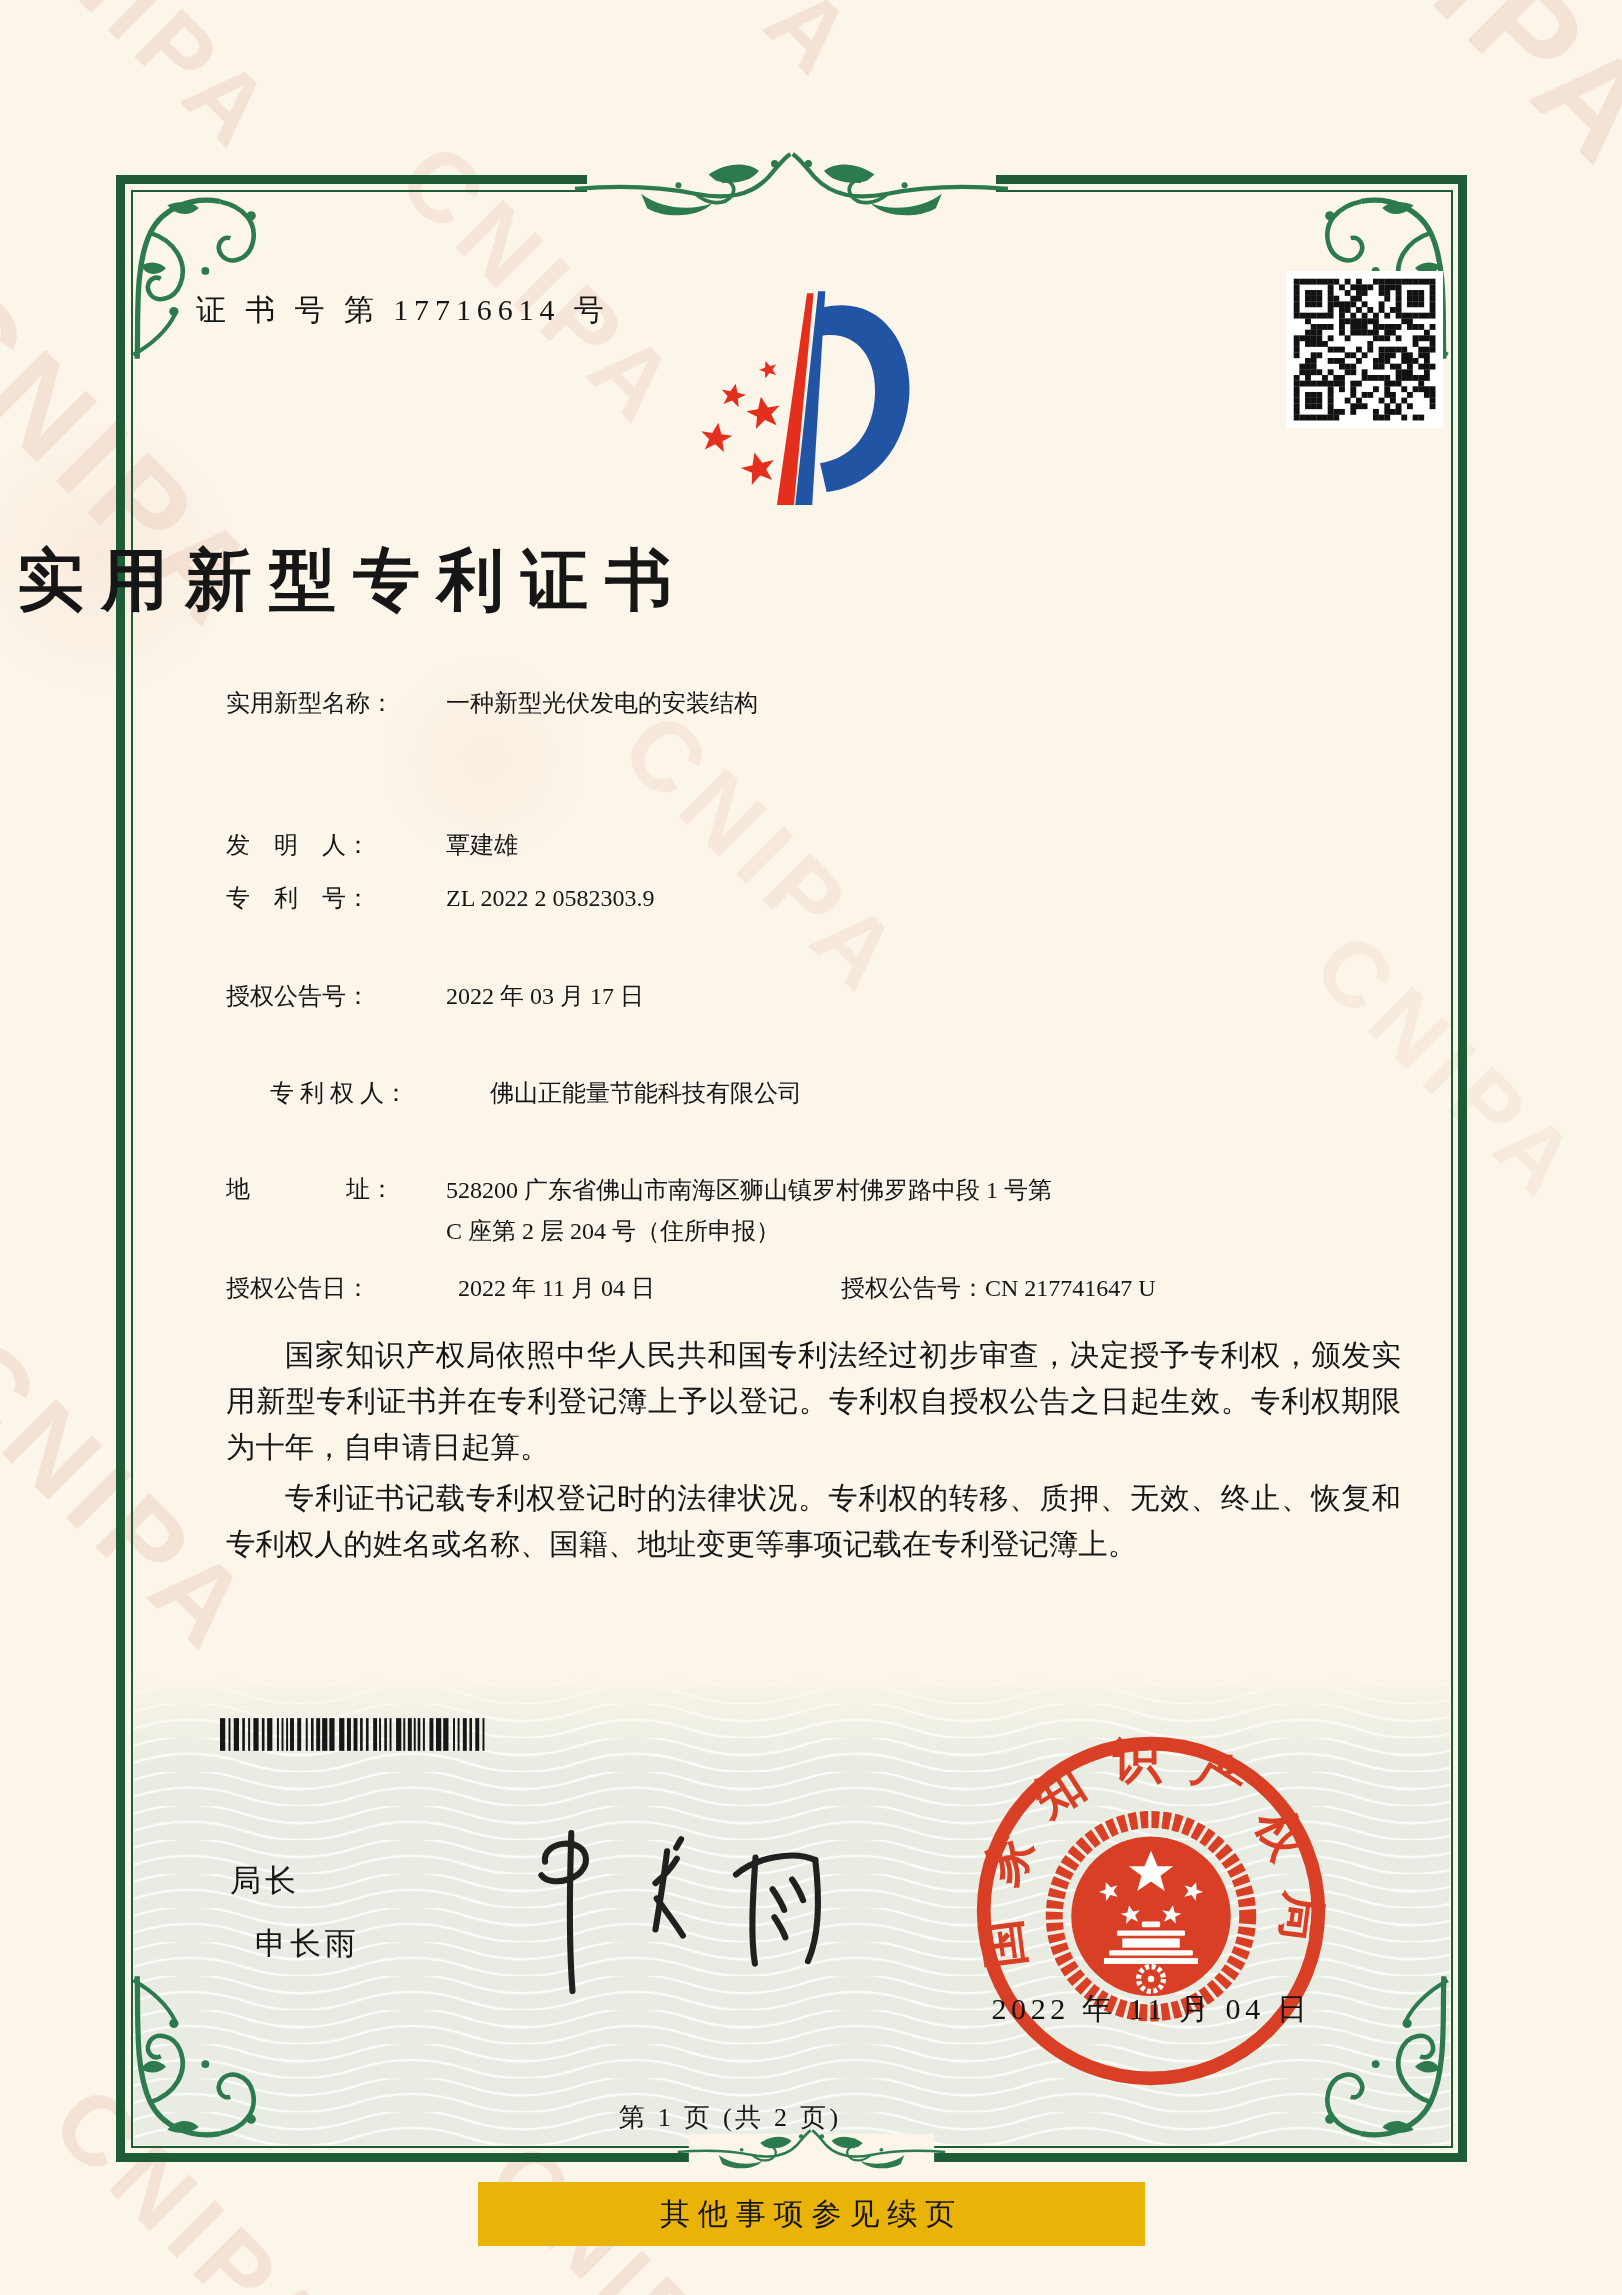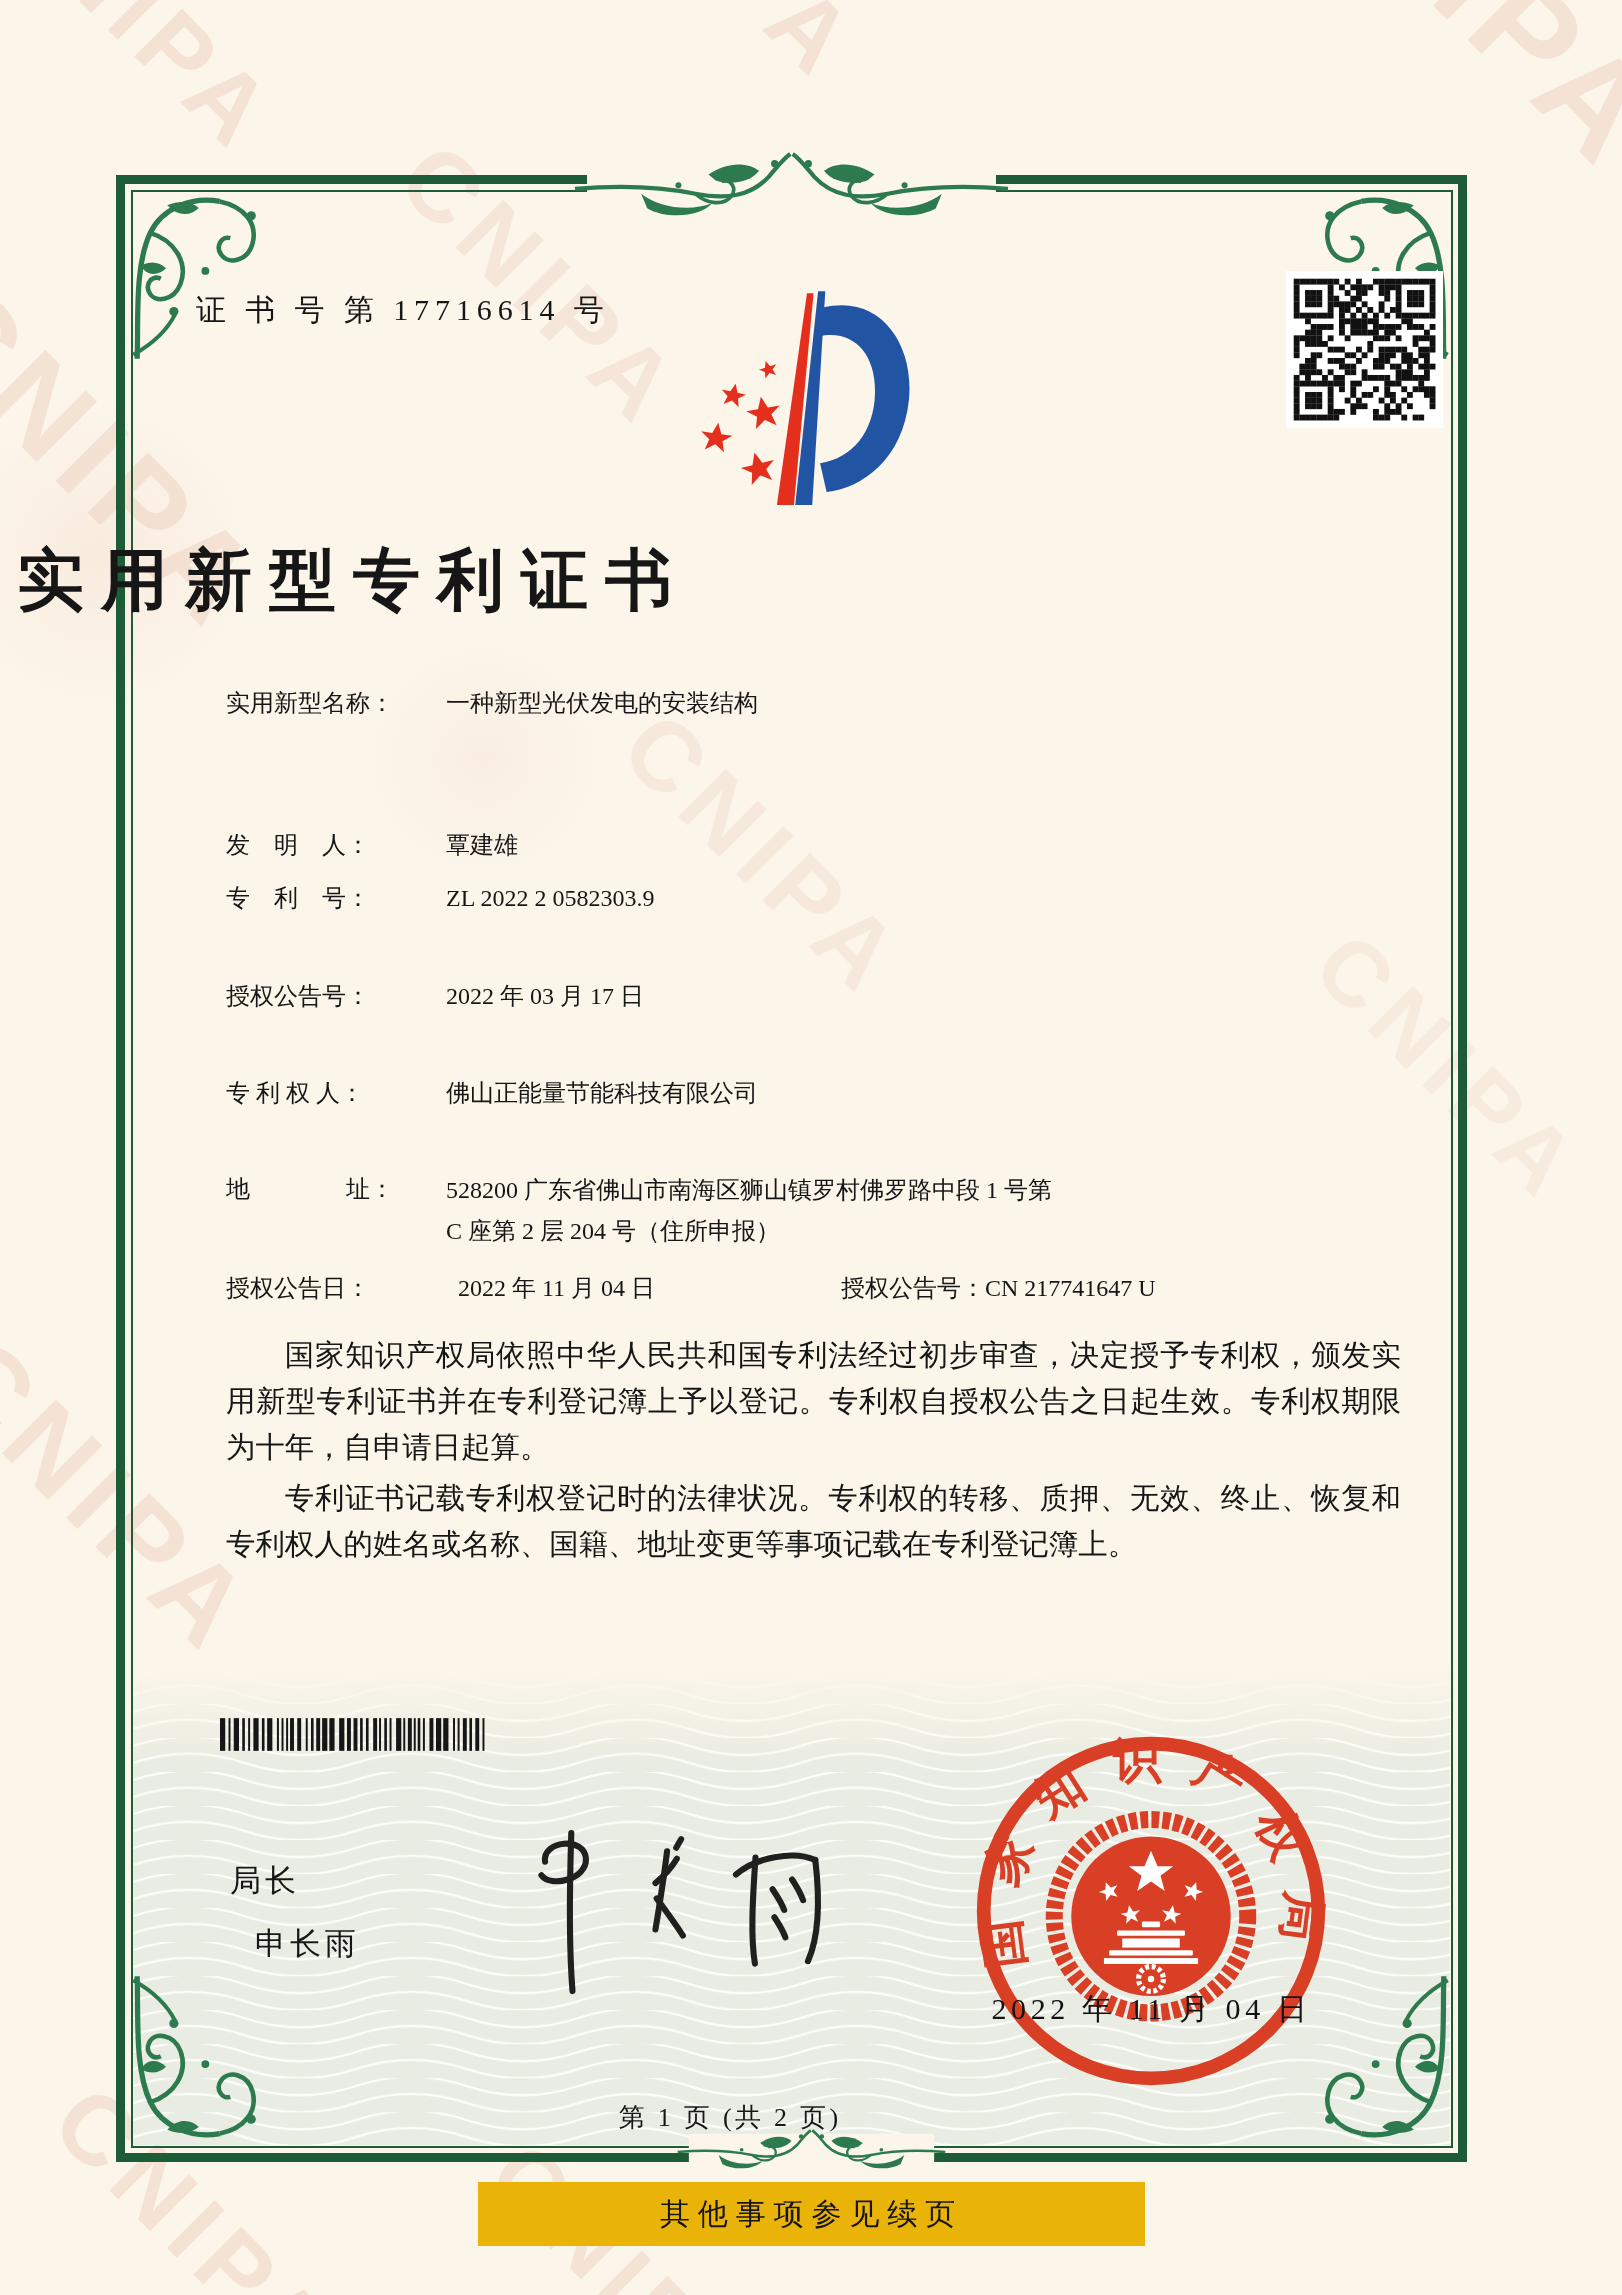--- a/index.html
+++ b/index.html
@@ -492,21 +492,21 @@
     <span class="val">覃建雄</span>
   </div>
   <div class="row" style="top:879px;">
     <span class="lab">专　利　号：</span>
     <span class="val">ZL 2022 2 0582303.9</span>
   </div>
   <div class="row" style="top:977px;">
     <span class="lab">授权公告号：</span>
     <span class="val">2022 年 03 月 17 日</span>
   </div>
-  <div class="row" style="top:1074px;">
+  <div class="row" style="top:1074px;margin-left:44px;">
     <span class="lab">专 利 权 人：</span>
     <span class="val">佛山正能量节能科技有限公司</span>
   </div>
   <div class="row" style="top:1170px;">
     <span class="lab">地　　　　址：</span>
     <span class="val" style="white-space:normal;">
       <span class="addr2" style="display:block;">528200 广东省佛山市南海区狮山镇罗村佛罗路中段 1 号第</span>
       <span class="addr2" style="display:block;">C 座第 2 层 204 号（住所申报）</span>
     </span>
   </div>

